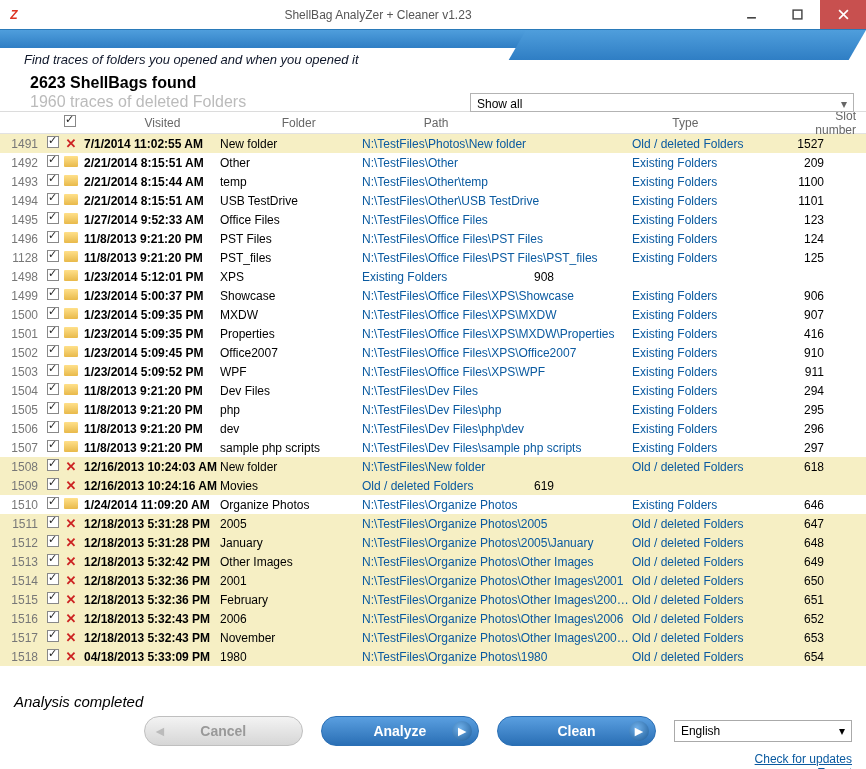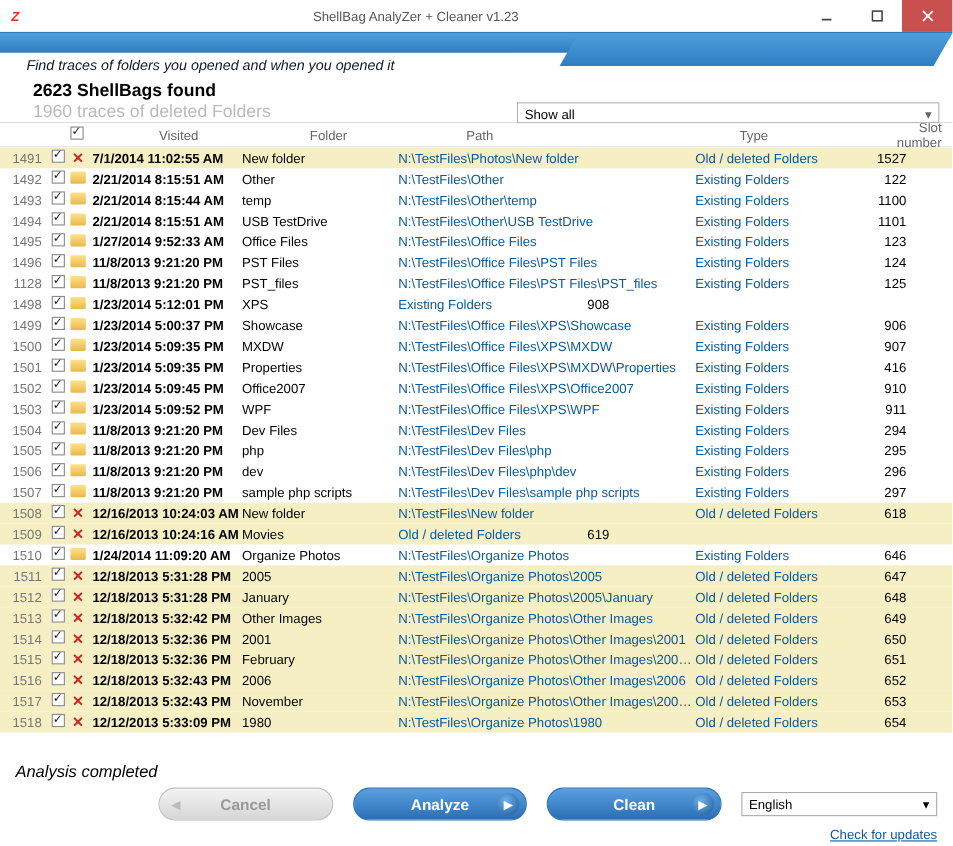--- a/index.html
+++ b/index.html
@@ -131,21 +131,21 @@
         <div class="col-slot">1527</div>
       </div>
       <div class="row">
         <div class="col-idx">1492</div>
         <div class="col-chk"><span class="chk"></span></div>
         <div class="col-ico"><span class="folder-ico"></span></div>
         <div class="col-visited">2/21/2014 8:15:51 AM</div>
         <div class="col-folder">Other</div>
         <div class="col-path">N:\TestFiles\Other</div>
         <div class="col-type">Existing Folders</div>
-        <div class="col-slot">122</div>
+        <div class="col-slot">209</div>
       </div>
       <div class="row">
         <div class="col-idx">1493</div>
         <div class="col-chk"><span class="chk"></span></div>
         <div class="col-ico"><span class="folder-ico"></span></div>
         <div class="col-visited">2/21/2014 8:15:44 AM</div>
         <div class="col-folder">temp</div>
         <div class="col-path">N:\TestFiles\Other\temp</div>
         <div class="col-type">Existing Folders</div>
         <div class="col-slot">1100</div>
@@ -385,21 +385,21 @@
         <div class="col-visited">12/18/2013 5:32:43 PM</div>
         <div class="col-folder">November</div>
         <div class="col-path">N:\TestFiles\Organize Photos\Other Images\2006\No...</div>
         <div class="col-type">Old / deleted Folders</div>
         <div class="col-slot">653</div>
       </div>
       <div class="row deleted">
         <div class="col-idx">1518</div>
         <div class="col-chk"><span class="chk"></span></div>
         <div class="col-ico"><span class="x-ico">✕</span></div>
-        <div class="col-visited">12/12/2013 5:33:09 PM</div>
+        <div class="col-visited">04/18/2013 5:33:09 PM</div>
         <div class="col-folder">1980</div>
         <div class="col-path">N:\TestFiles\Organize Photos\1980</div>
         <div class="col-type">Old / deleted Folders</div>
         <div class="col-slot">654</div>
       </div>
     </div>
   <div class="hscroll">
     <div class="arrow">◄</div>
     <div class="thumb"></div>
     <div class="arrow">►</div>

